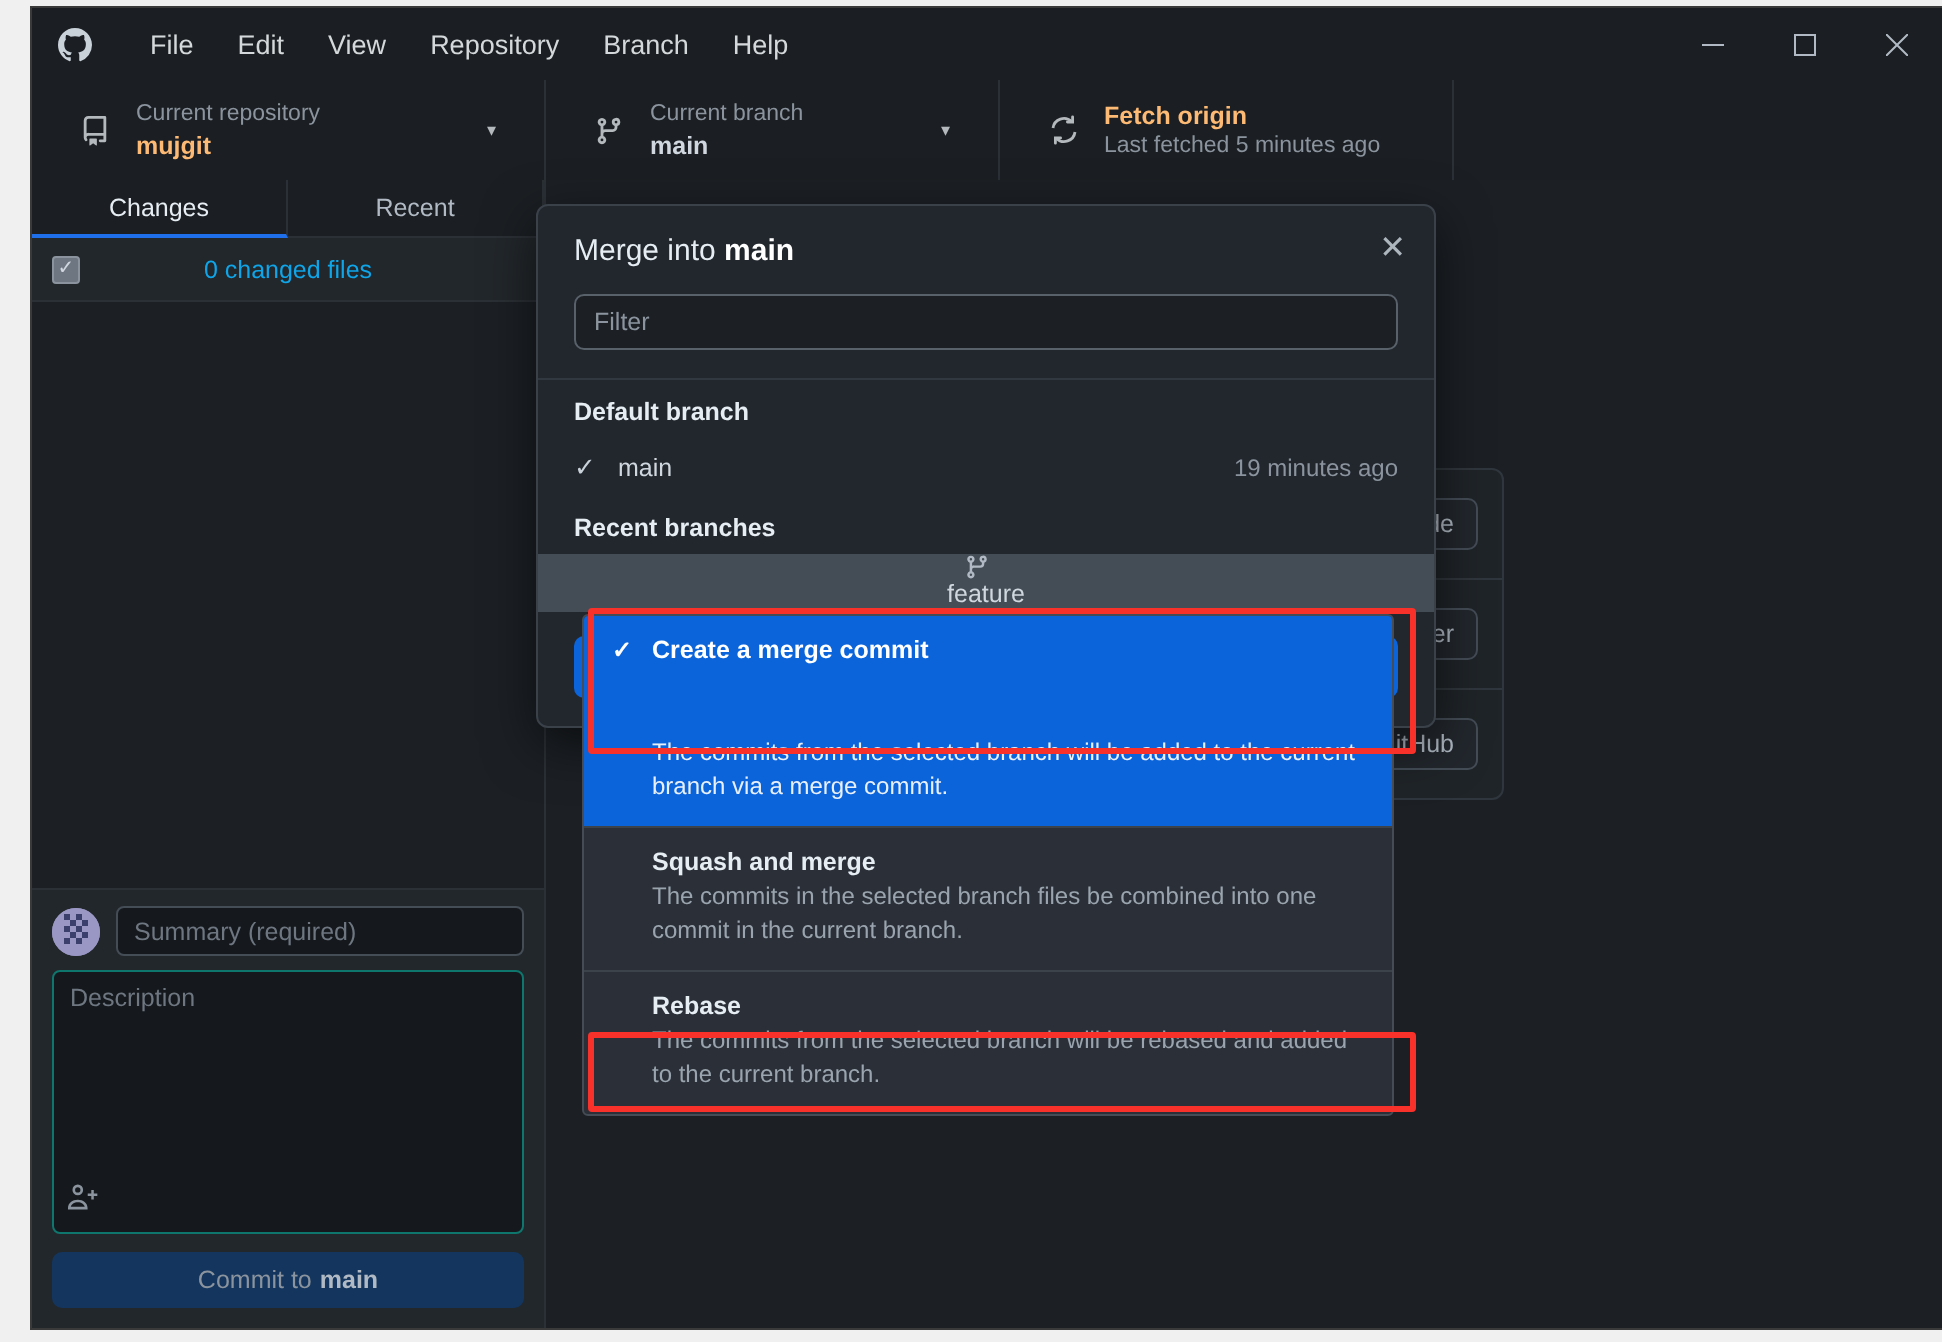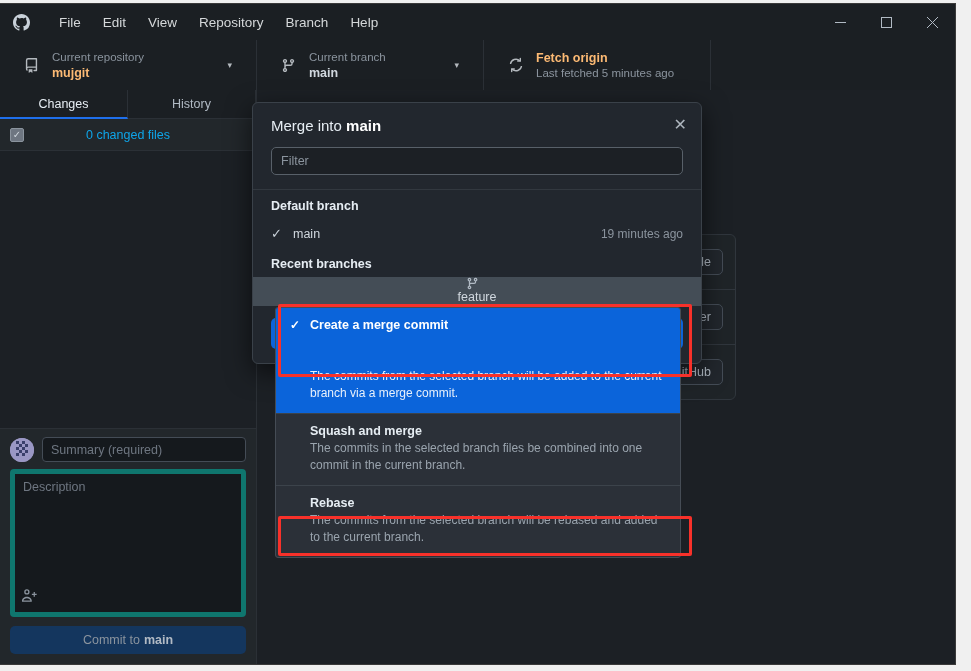--- a/index.html
+++ b/index.html
@@ -3,21 +3,21 @@
 <meta charset="utf-8">
 <style>
   * { box-sizing: border-box; margin: 0; padding: 0; }
   html, body {
     width: 971px; height: 671px;
     background: #f0f0f0;
     font-family: "Liberation Sans", sans-serif;
     overflow: hidden;
   }
   .window {
-    position: absolute; left: 0; top: 4px;
+    position: absolute; left: 16px; top: 4px;
     width: 955px; height: 660px;
     background: #24292e;
     overflow: hidden;
     box-shadow: 0 0 0 1px #3a3a3a;
   }
 
   
   .titlebar {
     height: 36px; background: #1b1f23;
     display: flex; align-items: center;
@@ -92,22 +92,22 @@
     background: #9a97c4; flex-shrink: 0; overflow: hidden;
   }
   .summary-input {
     flex: 1; height: 25px; background: #15191d;
     border: 1px solid #444c56; border-radius: 4px;
     color: #c9d1d9; font-size: 12.5px; padding: 0 8px;
     font-family: "Liberation Sans", sans-serif;
   }
   .summary-input::placeholder { color: #6e7681; }
   .desc-box {
-    margin-top: 7px; height: 148px; background: #15191d;
-    border: 5px solid #0f766e; border-radius: 4px;
+    margin-top: 7px; height: 132px; background: #15191d;
+    border: 1px solid #0f766e; border-radius: 4px;
     position: relative; padding: 6px 8px;
   }
   .desc-ph { color: #6e7681; font-size: 12.5px; }
   .coauthor { position: absolute; left: 7px; bottom: 5px; color: #8b949e; }
   .commit-btn {
     margin-top: 9px; height: 28px; width: 100%;
     background: #14365e; border: none; border-radius: 5px;
     color: #8b949e; font-size: 12.5px;
     display: flex; align-items: center; justify-content: center; gap: 4px;
   }
@@ -286,21 +286,21 @@
         <div class="tb-label">Last fetched 5 minutes ago</div>
       </div>
     </div>
   </div>
 
   <div class="body">
 
     <div class="sidebar">
       <div class="tabs">
         <div class="tab active">Changes</div>
-        <div class="tab">History</div>
+        <div class="tab">Recent</div>
       </div>
       <div class="changed-row">
         <div class="chk">✓</div>
         <div class="changed-label">0 changed files</div>
       </div>
       <div class="filelist"></div>
 
       <div class="commit-area">
         <div class="summary-row">
           <div class="avatar">

